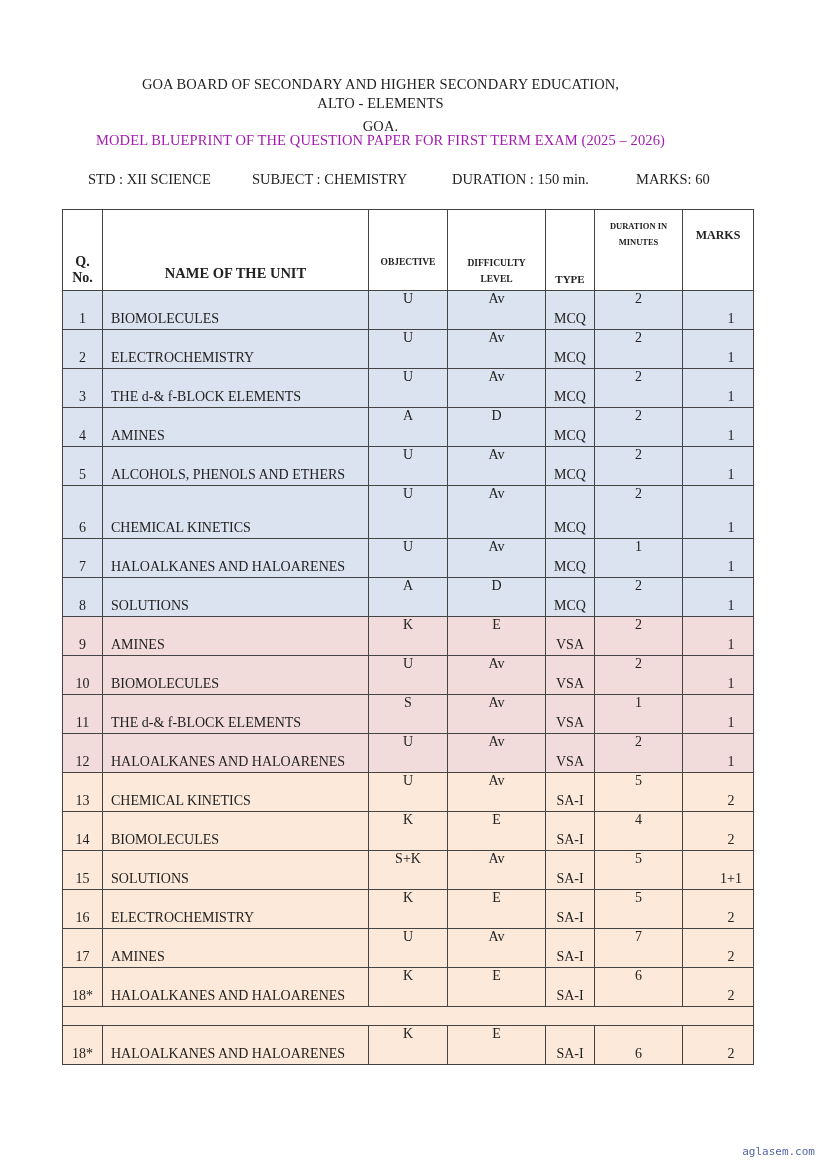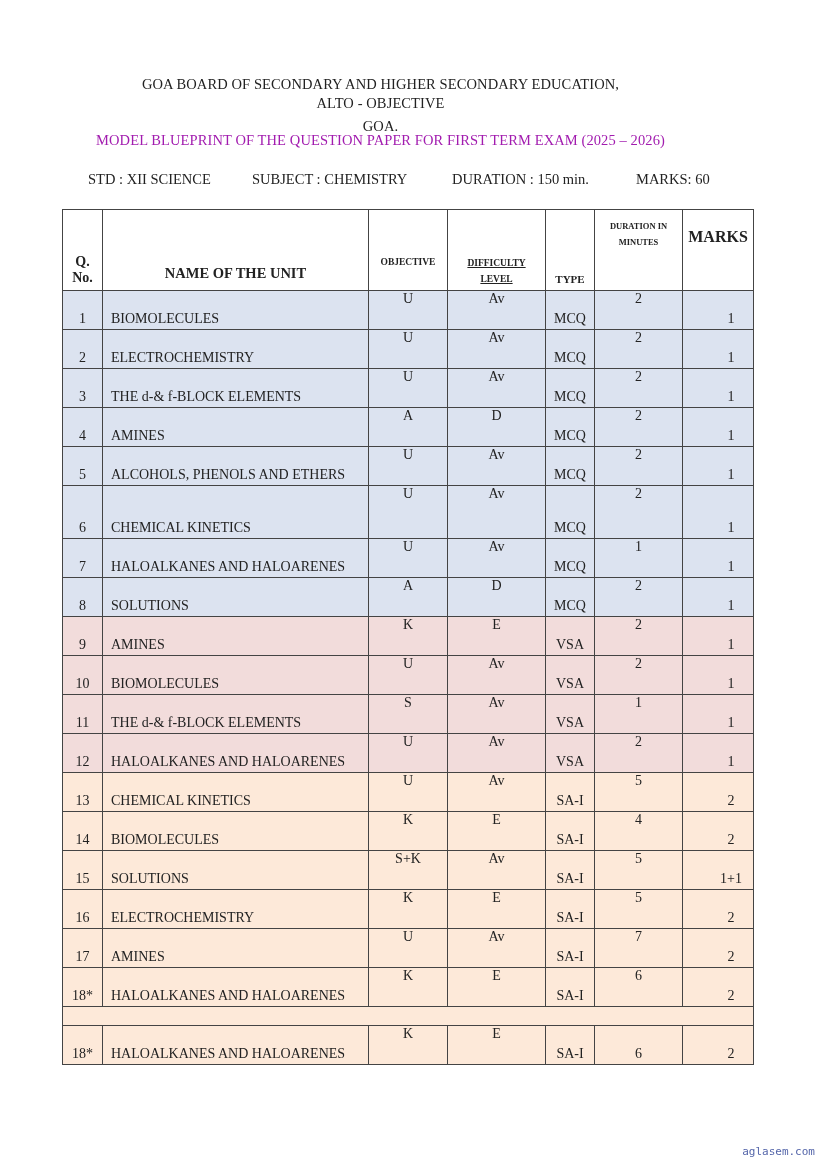--- a/index.html
+++ b/index.html
@@ -7,43 +7,43 @@
   .hdr { position:absolute; left:0; width:761px; text-align:center; font-size:14.5px; letter-spacing:0.1px; }
   .red { color:#a21caf; }
   .meta { position:absolute; top:171px; left:0; width:827px; font-size:14.5px; }
   .meta span { position:absolute; white-space:nowrap; }
   table { position:absolute; left:62px; top:209px; width:691px; border-collapse:collapse; table-layout:fixed; font-size:14px; }
   td, th { border:1px solid #444; padding:0; position:relative; }
   th { background:#fff; font-weight:bold; height:57px; vertical-align:bottom; }
   .h-q { font-size:14px; line-height:16px; padding-bottom:4px; }
   .h-name { font-size:14.5px; padding-bottom:8px; }
   .h-small { font-size:9.5px; padding-bottom:23px; }
-  .h-diff { font-size:9.5px; line-height:16px; padding-bottom:3px;text-decoration:underline; }
+  .h-diff { font-size:9.5px; line-height:16px; padding-bottom:3px; }
   .h-type { font-size:11px; padding-bottom:5px; }
   .h-dur { font-size:8.5px; line-height:16px; vertical-align:top; padding-top:8px; }
-  .h-marks { font-size:16px; vertical-align:top; padding-top:18px; }
+  .h-marks { font-size:12px; vertical-align:top; padding-top:18px; }
   tr.row td { height:36px; }
   tr.tall td { height:50px; }
   tr.spacer td { height:18px; }
   .blue td { background:#dce3f0; }
   .pink td { background:#f2dcdb; }
   .peach td { background:#fde9d9; }
   .c-q { text-align:center; vertical-align:bottom; padding-bottom:2px; }
   .c-name { vertical-align:bottom; padding-left:8px; padding-bottom:2px; white-space:nowrap; }
   .c-top { text-align:center; vertical-align:top; padding-top:0px; }
   .c-type { text-align:center; vertical-align:bottom; padding-bottom:2px; }
   .c-marks { text-align:center; vertical-align:bottom; padding-bottom:2px; padding-left:26px; }
   .c-dur-bottom { text-align:center; vertical-align:bottom; padding-bottom:2px; }
   .wm { position:absolute; right:12px; top:1145px; font-family:"DejaVu Sans Mono", monospace; font-size:11px; color:#5566aa; }
 </style>
 </head>
 <body>
 
 <div class="hdr" style="top:76px">GOA BOARD OF SECONDARY AND HIGHER SECONDARY EDUCATION,</div>
-<div class="hdr" style="top:95px">ALTO  -  OBJECTIVE</div>
+<div class="hdr" style="top:95px">ALTO  -  ELEMENTS</div>
 <div class="hdr" style="top:118px">GOA.</div>
 <div class="hdr red" style="top:132px">MODEL BLUEPRINT OF THE QUESTION PAPER FOR FIRST TERM EXAM (2025 – 2026)</div>
 
 <div class="meta">
   <span style="left:88px">STD  :  XII  SCIENCE</span>
   <span style="left:252px">SUBJECT  :  CHEMISTRY</span>
   <span style="left:452px">DURATION :  150 min.</span>
   <span style="left:636px">MARKS: 60</span>
 </div>
 

